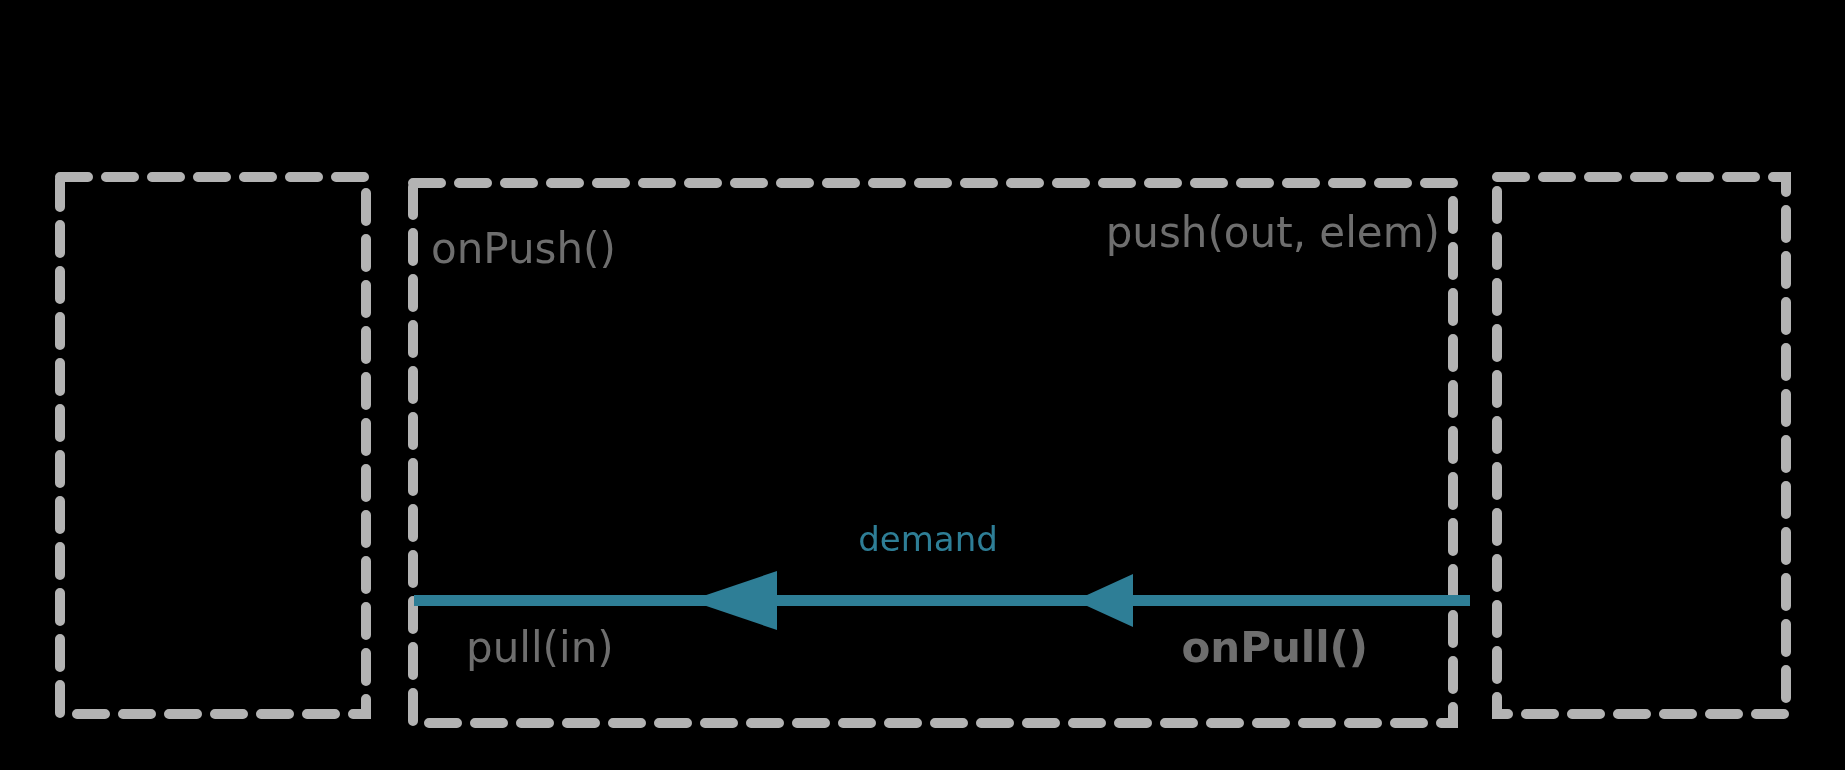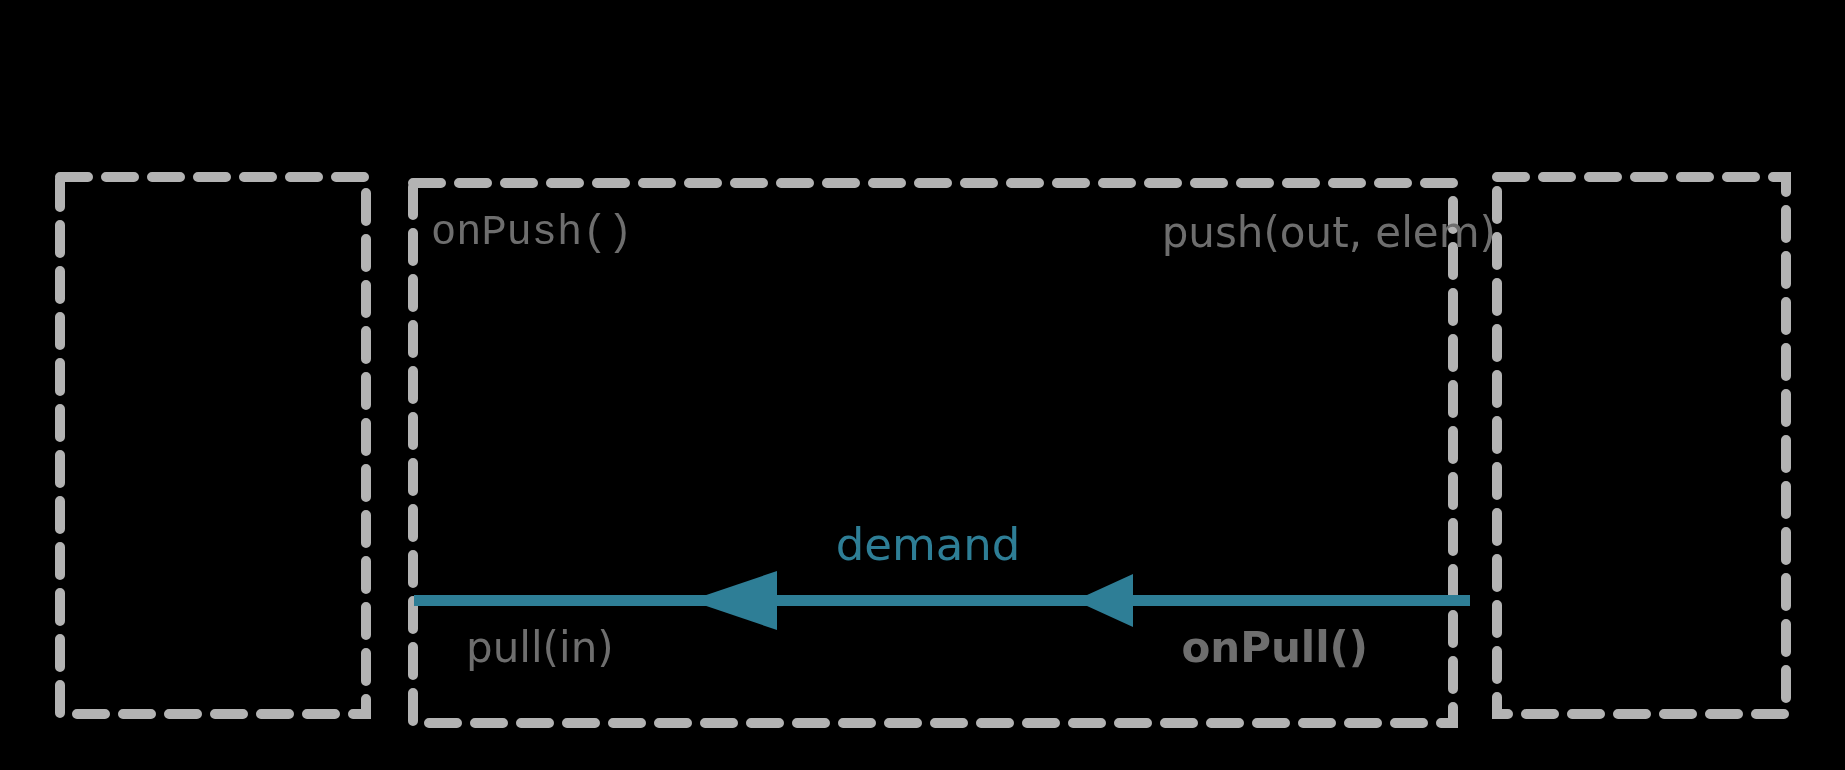--- a/index.html
+++ b/index.html
@@ -39,32 +39,32 @@
 
   
   .label {
     position: absolute;
     color: #6e6e6e;
     font-size: 42px;
     line-height: 1;
     white-space: nowrap;
     font-family: "DejaVu Sans", sans-serif;
   }
-  #label-onpush        { left: 431px;  top: 212px; font-family: Liberation Mono, monospace; }
-  #label-pushoutelem   { left: 1496px; top: 212px; transform: translateX(-100%); }
+  #label-onpush        { left: 431px;  top: 228px; }
+  #label-pushoutelem   { left: 1440px; top: 212px; transform: translateX(-100%); }
   #label-pullin        { left: 466px;  top: 627px; }
   #label-onpull        { left: 1368px; top: 627px; transform: translateX(-100%); font-weight: bold; }
 
   #label-demand {
     position: absolute;
     left: 928px;
     top: 522px;
     transform: translateX(-50%);
     color: #2e7e96;
-    font-size: 45px;
+    font-size: 34px;
     line-height: 1;
     white-space: nowrap;
     font-family: "DejaVu Sans", sans-serif;
   }
 
   
   #demand-arrow {
     position: absolute;
     left: 400px;
     top: 565px;

